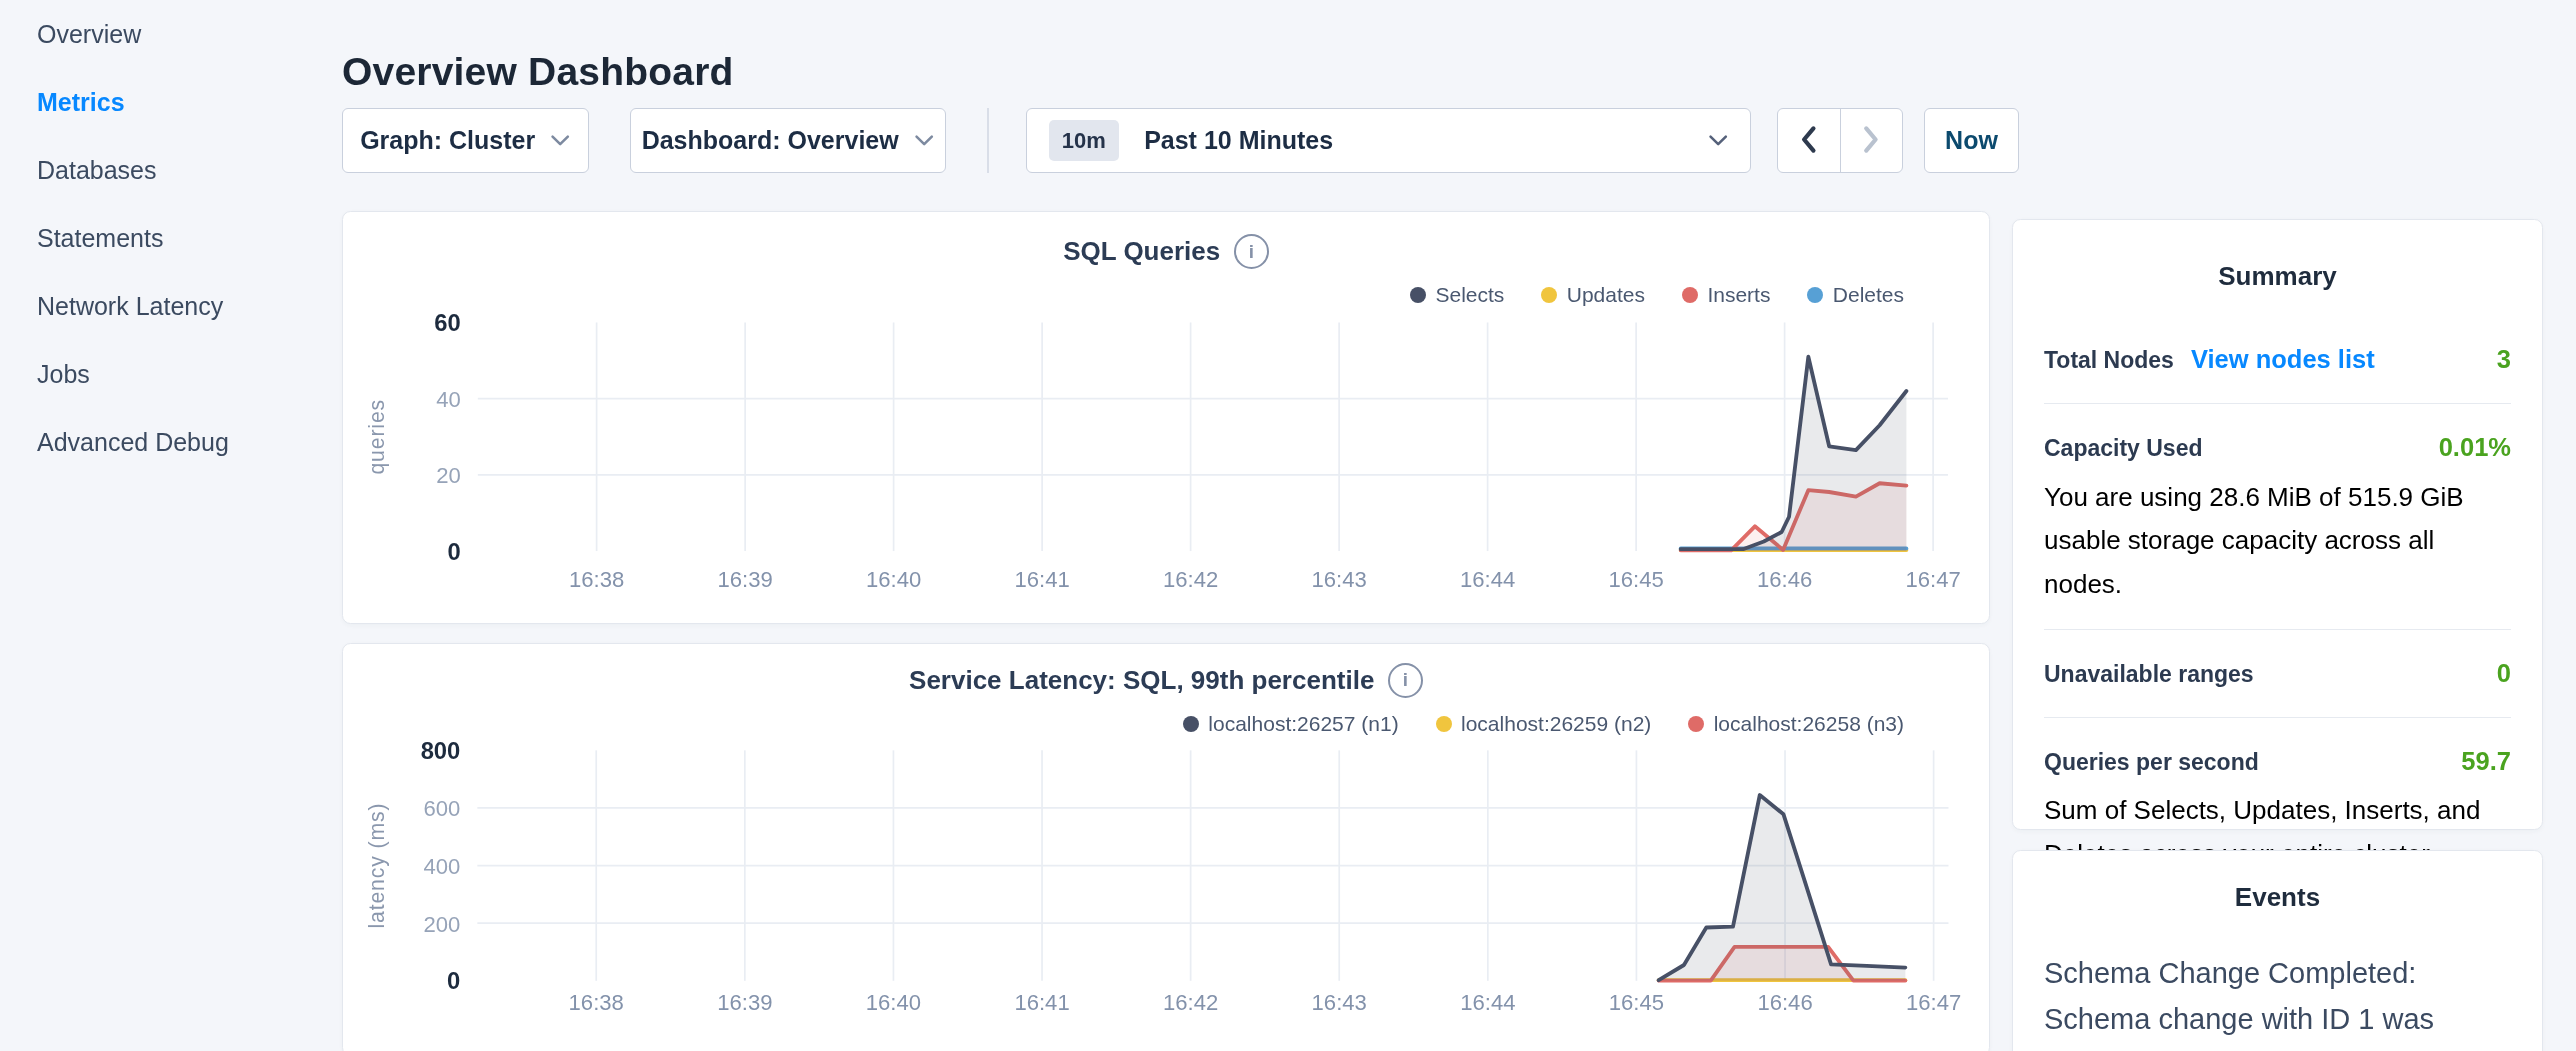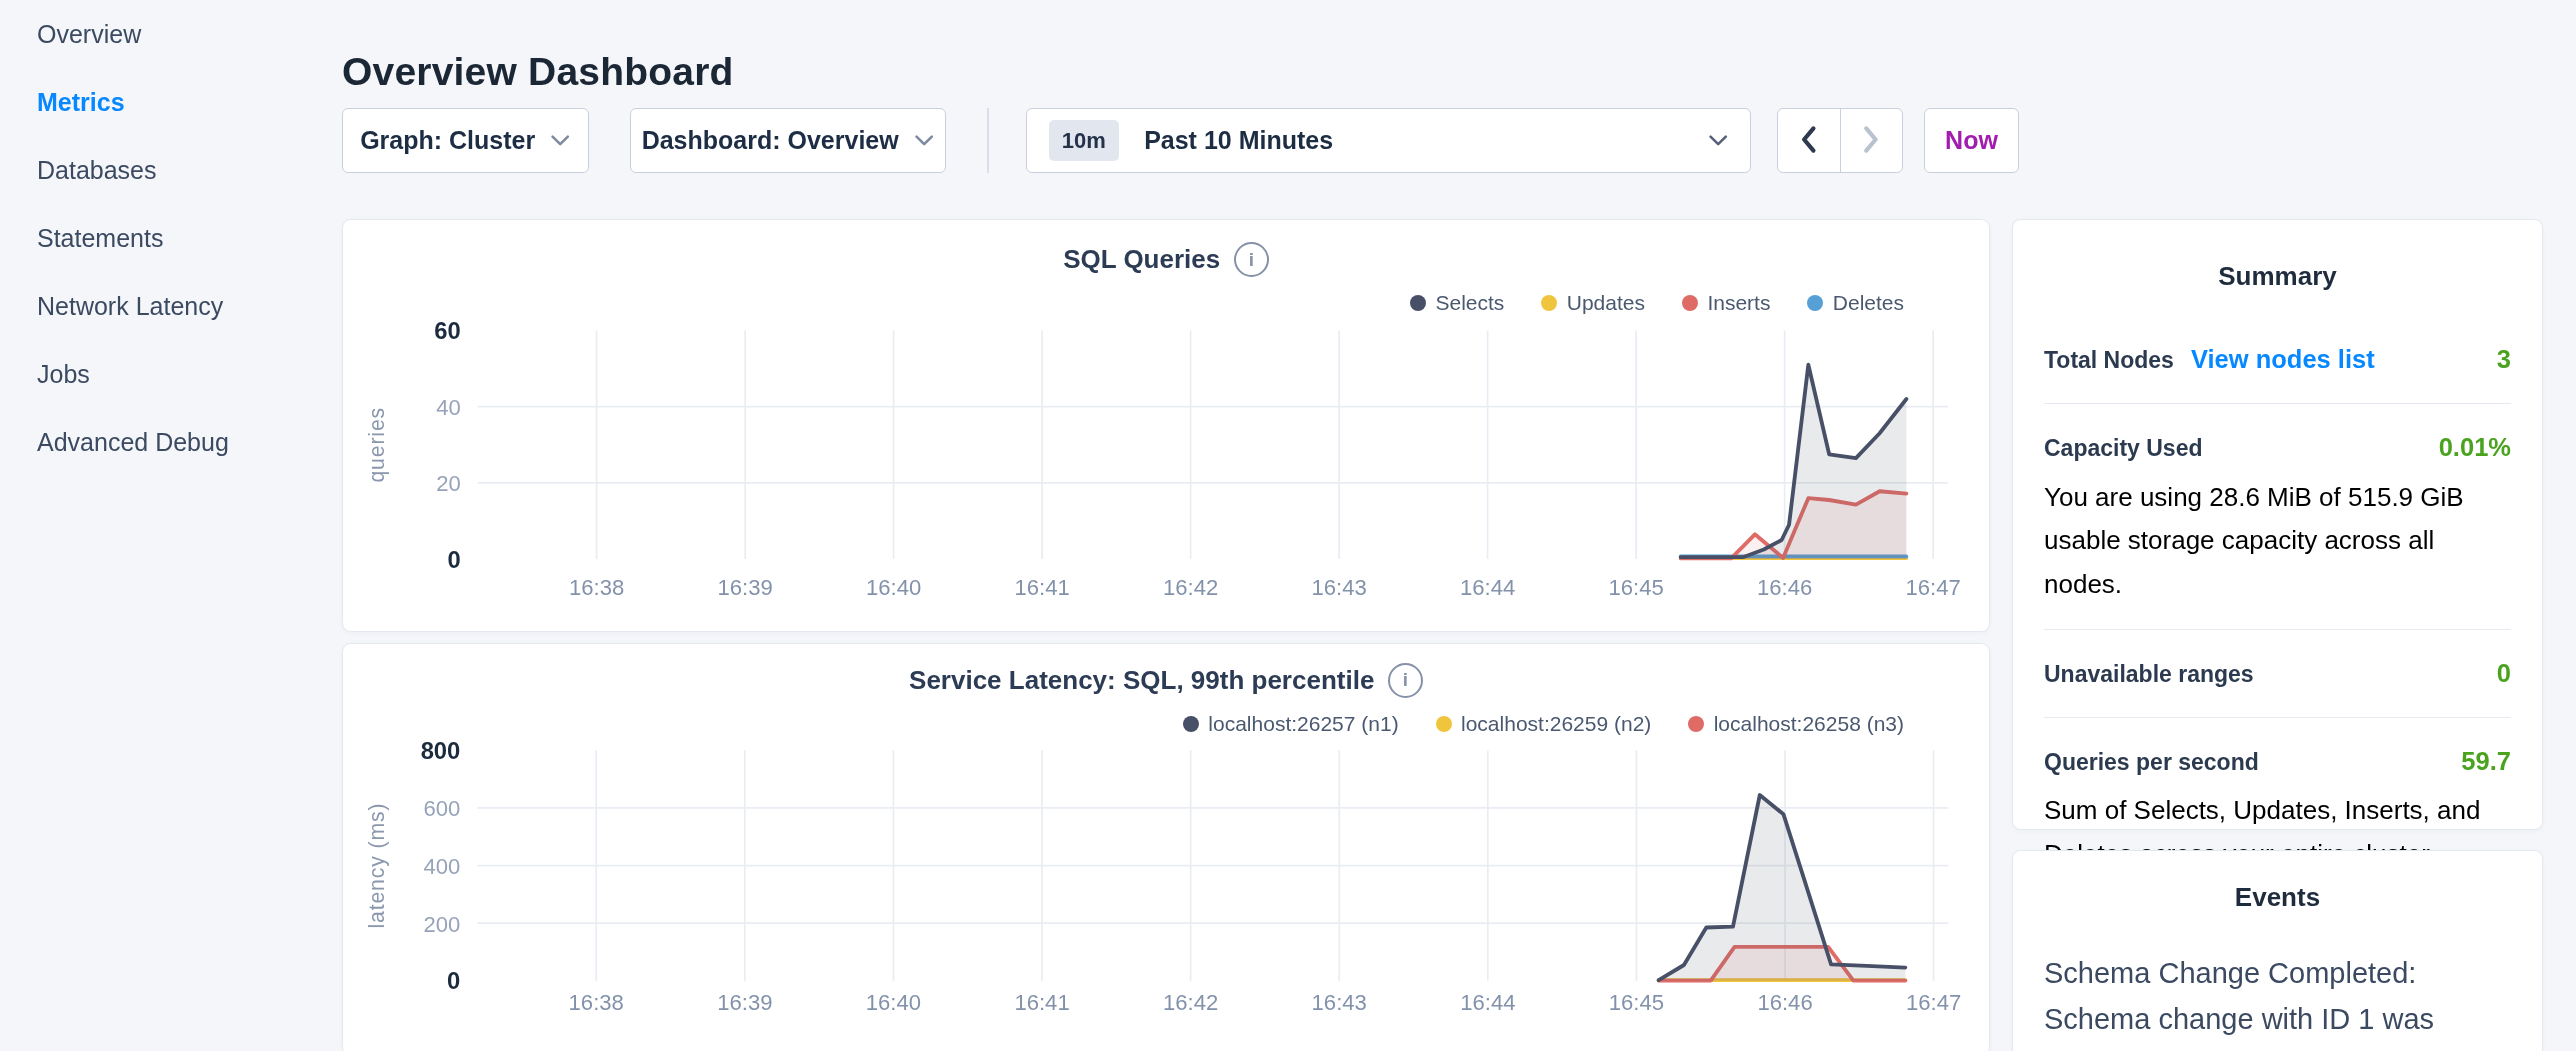--- a/index.html
+++ b/index.html
@@ -39,27 +39,27 @@
     font-size:22px;font-weight:700;color:#25334a;margin-right:25.5px;
   }
   .dd-time .chev{margin-left:auto;}
   .arrow-group{
     position:absolute;left:1777px;top:0;width:126px;height:65px;background:#fff;
     border:1.7px solid #c9d0dd;border-radius:6px;box-sizing:border-box;
     display:flex;
   }
   .arrow-cell{flex:1;display:flex;align-items:center;justify-content:center;cursor:pointer;}
   .arrow-cell.prev{border-right:1.7px solid #c9d0dd;}
-  .btn-now{left:1924px;width:95px;color:#a21caf;cursor:default;}
+  .btn-now{left:1924px;width:95px;color:#0c4a6e;cursor:default;}
   
   .card{
     position:absolute;background:#fff;border:1.7px solid #e3e7ee;border-radius:8.5px;
     box-sizing:border-box;box-shadow:0 1.7px 4.3px rgba(40,50,70,0.03);
   }
-  .card-chart1{left:342px;top:219px;width:1648px;height:413px;}
+  .card-chart1{left:342px;top:211px;width:1648px;height:413px;}
   .card-chart2{left:342px;top:643px;width:1648px;height:413px;}
   .card-summary{left:2012px;top:219px;width:531px;height:611px;}
   .card-events{left:2012px;top:850px;width:531px;height:357px;}
   
   .chart-title{
     position:absolute;left:0;right:0;top:22px;display:flex;align-items:center;justify-content:center;gap:13.6px;
   }
   .chart-title .t{font-size:26px;font-weight:700;color:#2c3c55;}
   .info-icon{
     width:31px;height:31px;border:2.6px solid #8591a8;border-radius:50%;

